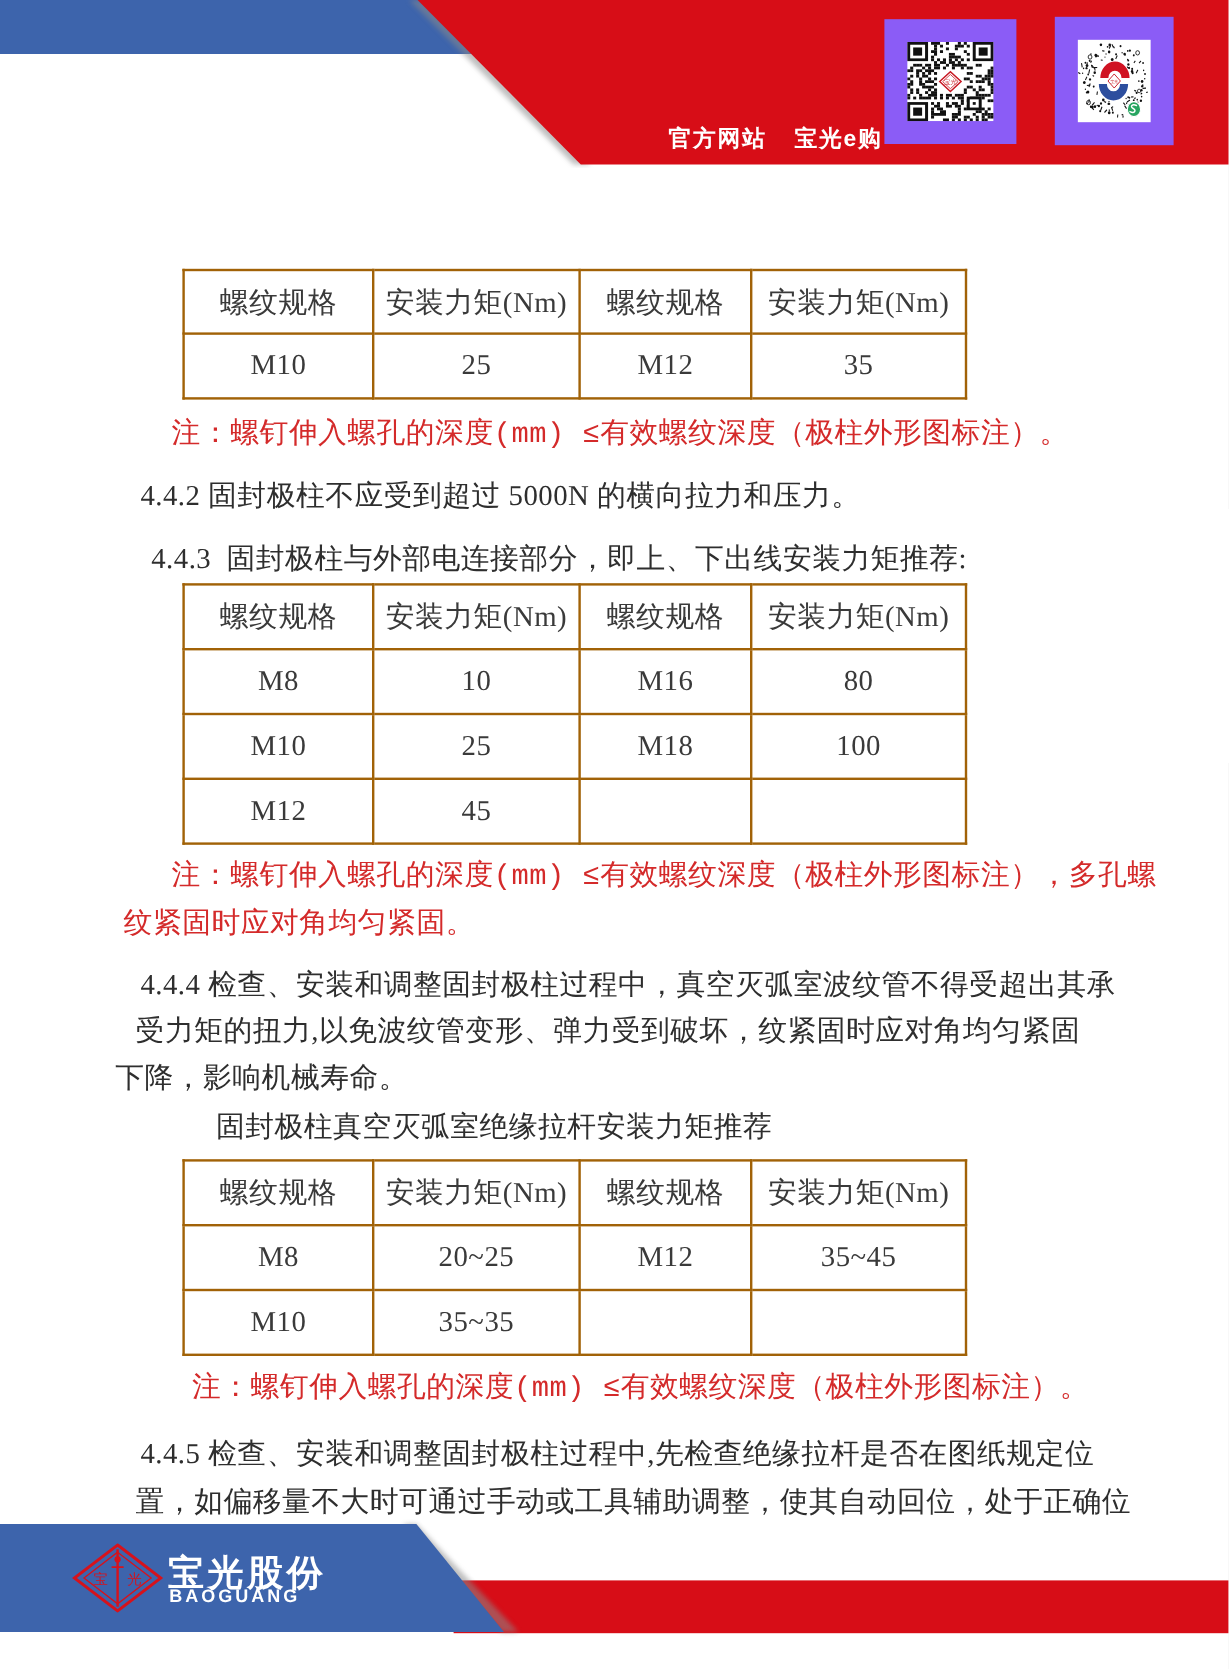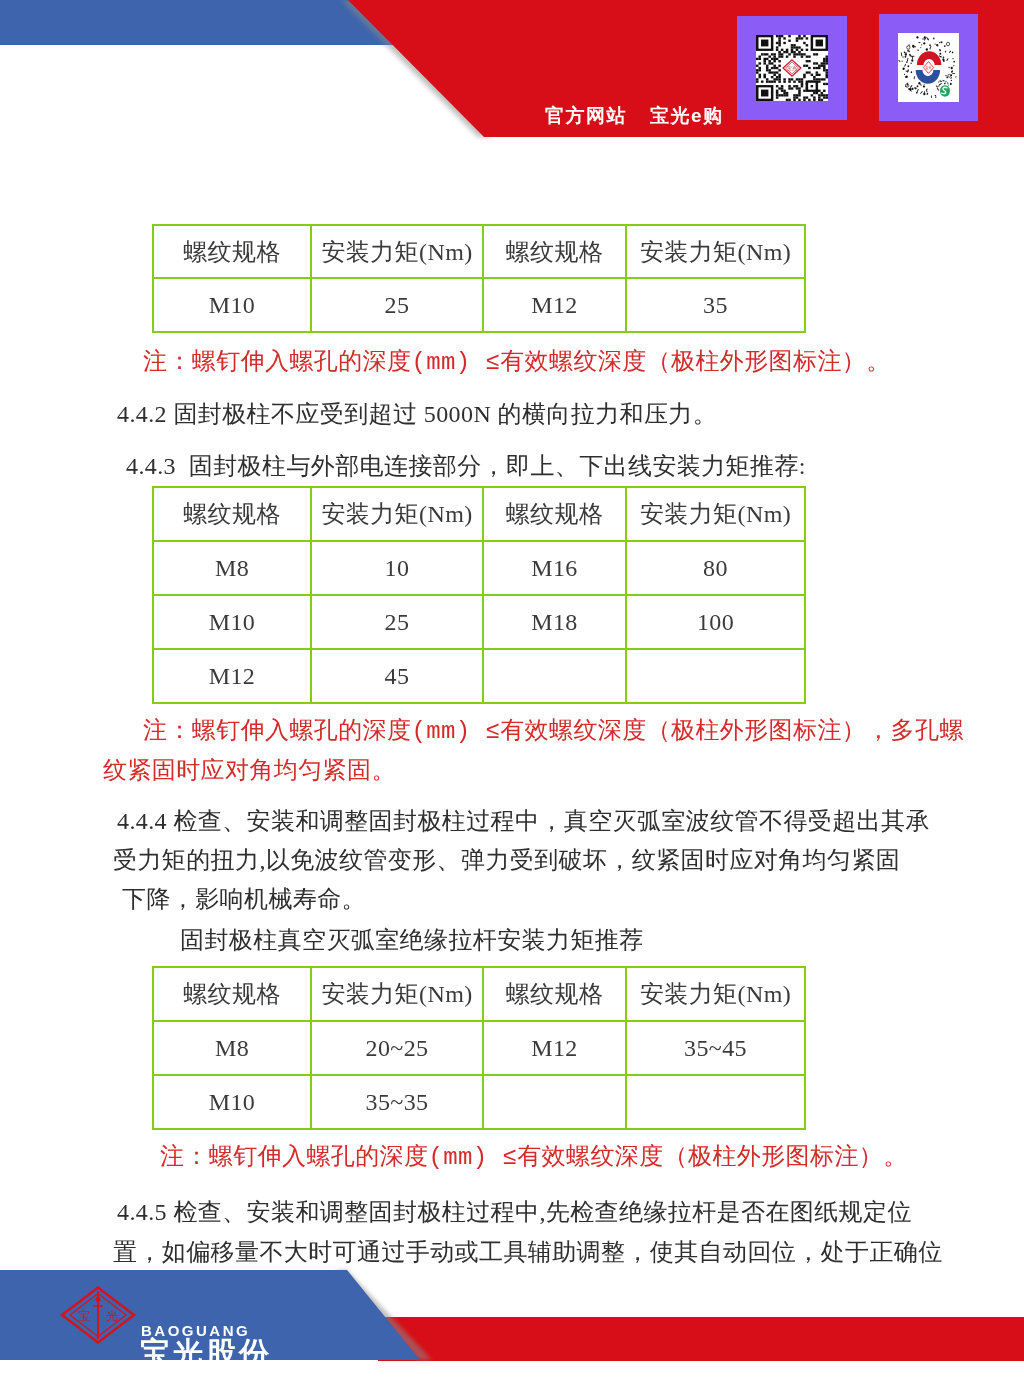--- a/index.html
+++ b/index.html
@@ -1,31 +1,31 @@
 <!DOCTYPE html>
 <html><head>
 <meta charset="utf-8">
 <style>
   html,body{margin:0;padding:0;background:#e9e9e9;}
   .page{position:relative;width:1024px;height:1391px;background:#ffffff;overflow:hidden;
         font-family:"Liberation Serif","DejaVu Serif",serif;}
   svg{display:block;}
   .band-svg{position:absolute;left:0;}
   .hdr-label{position:absolute;color:#ffffff;font-family:"Liberation Sans","DejaVu Sans",sans-serif;
-             font-weight:bold;font-size:19px;letter-spacing:1.5px;white-space:pre;}
+             font-weight:bold;font-size:19px;letter-spacing:1.5px;white-space:pre;margin-left:12px;}
   .qr-card{position:absolute;background:#8b5cf6;box-sizing:border-box;padding:19px;}
   .qr-card svg{width:100%;height:100%;}
   .line{position:absolute;white-space:pre;font-size:24px;line-height:1.25;color:#2e2e2e;letter-spacing:.4px;}
   .red{color:#d42a2a;font-family:Liberation Mono, monospace;}
   table.tbl{position:absolute;left:152px;width:652px;border-collapse:collapse;table-layout:fixed;}
-  table.tbl th,table.tbl td{border:2px solid #84cc16;text-align:center;vertical-align:middle;
+  table.tbl th,table.tbl td{border:2px solid #a16207;text-align:center;vertical-align:middle;
       font-weight:normal;font-size:24px;color:#3a3a3a;letter-spacing:.4px;padding:0;overflow:hidden;}
   table.tbl tr{height:54px;}
   .ftr-cn{position:absolute;color:#ffffff;font-family:"Liberation Sans","DejaVu Sans",sans-serif;
-          font-weight:bold;font-size:30px;letter-spacing:3px;white-space:pre;margin-top:42px;}
+          font-weight:bold;font-size:30px;letter-spacing:3px;white-space:pre;}
   .ftr-en{position:absolute;color:#ffffff;font-family:"Liberation Sans","DejaVu Sans",sans-serif;
           font-weight:bold;font-size:15px;letter-spacing:2.5px;white-space:pre;}
   .logo-svg{position:absolute;}
 </style>
 </head>
 <body>
 
 <div class="page">
 
   <svg class="band-svg" style="top:0" width="1024" height="140">
@@ -521,21 +521,21 @@
       <td></td>
     </tr>
   </tbody>
     </table>
 
   <div class="line red" style="left:103px;top:757px">纹紧固时应对角均匀紧固。</div>
   <div class="line red" style="left:143px;top:717px">注：螺钉伸入螺孔的深度(mm) ≤有效螺纹深度（极柱外形图标注），多孔螺</div>
 
   <div class="line" style="left:117px;top:806px">4.4.4 检查、安装和调整固封极柱过程中，真空灭弧室波纹管不得受超出其承</div>
   <div class="line" style="left:113px;top:845px">受力矩的扭力,以免波纹管变形、弹力受到破坏，纹紧固时应对角均匀紧固</div>
-  <div class="line" style="left:122px;top:884px">下降，影响机械寿命。</div>
+  <div class="line" style="left:96px;top:884px">下降，影响机械寿命。</div>
 
   <div class="line" style="left:180px;top:925px">固封极柱真空灭弧室绝缘拉杆安装力矩推荐</div>
 
   <table class="tbl" style="top:966px">
     <colgroup>
         <col style="width:158px">
         <col style="width:172px">
         <col style="width:143px">
         <col style="width:179px">
       </colgroup>

